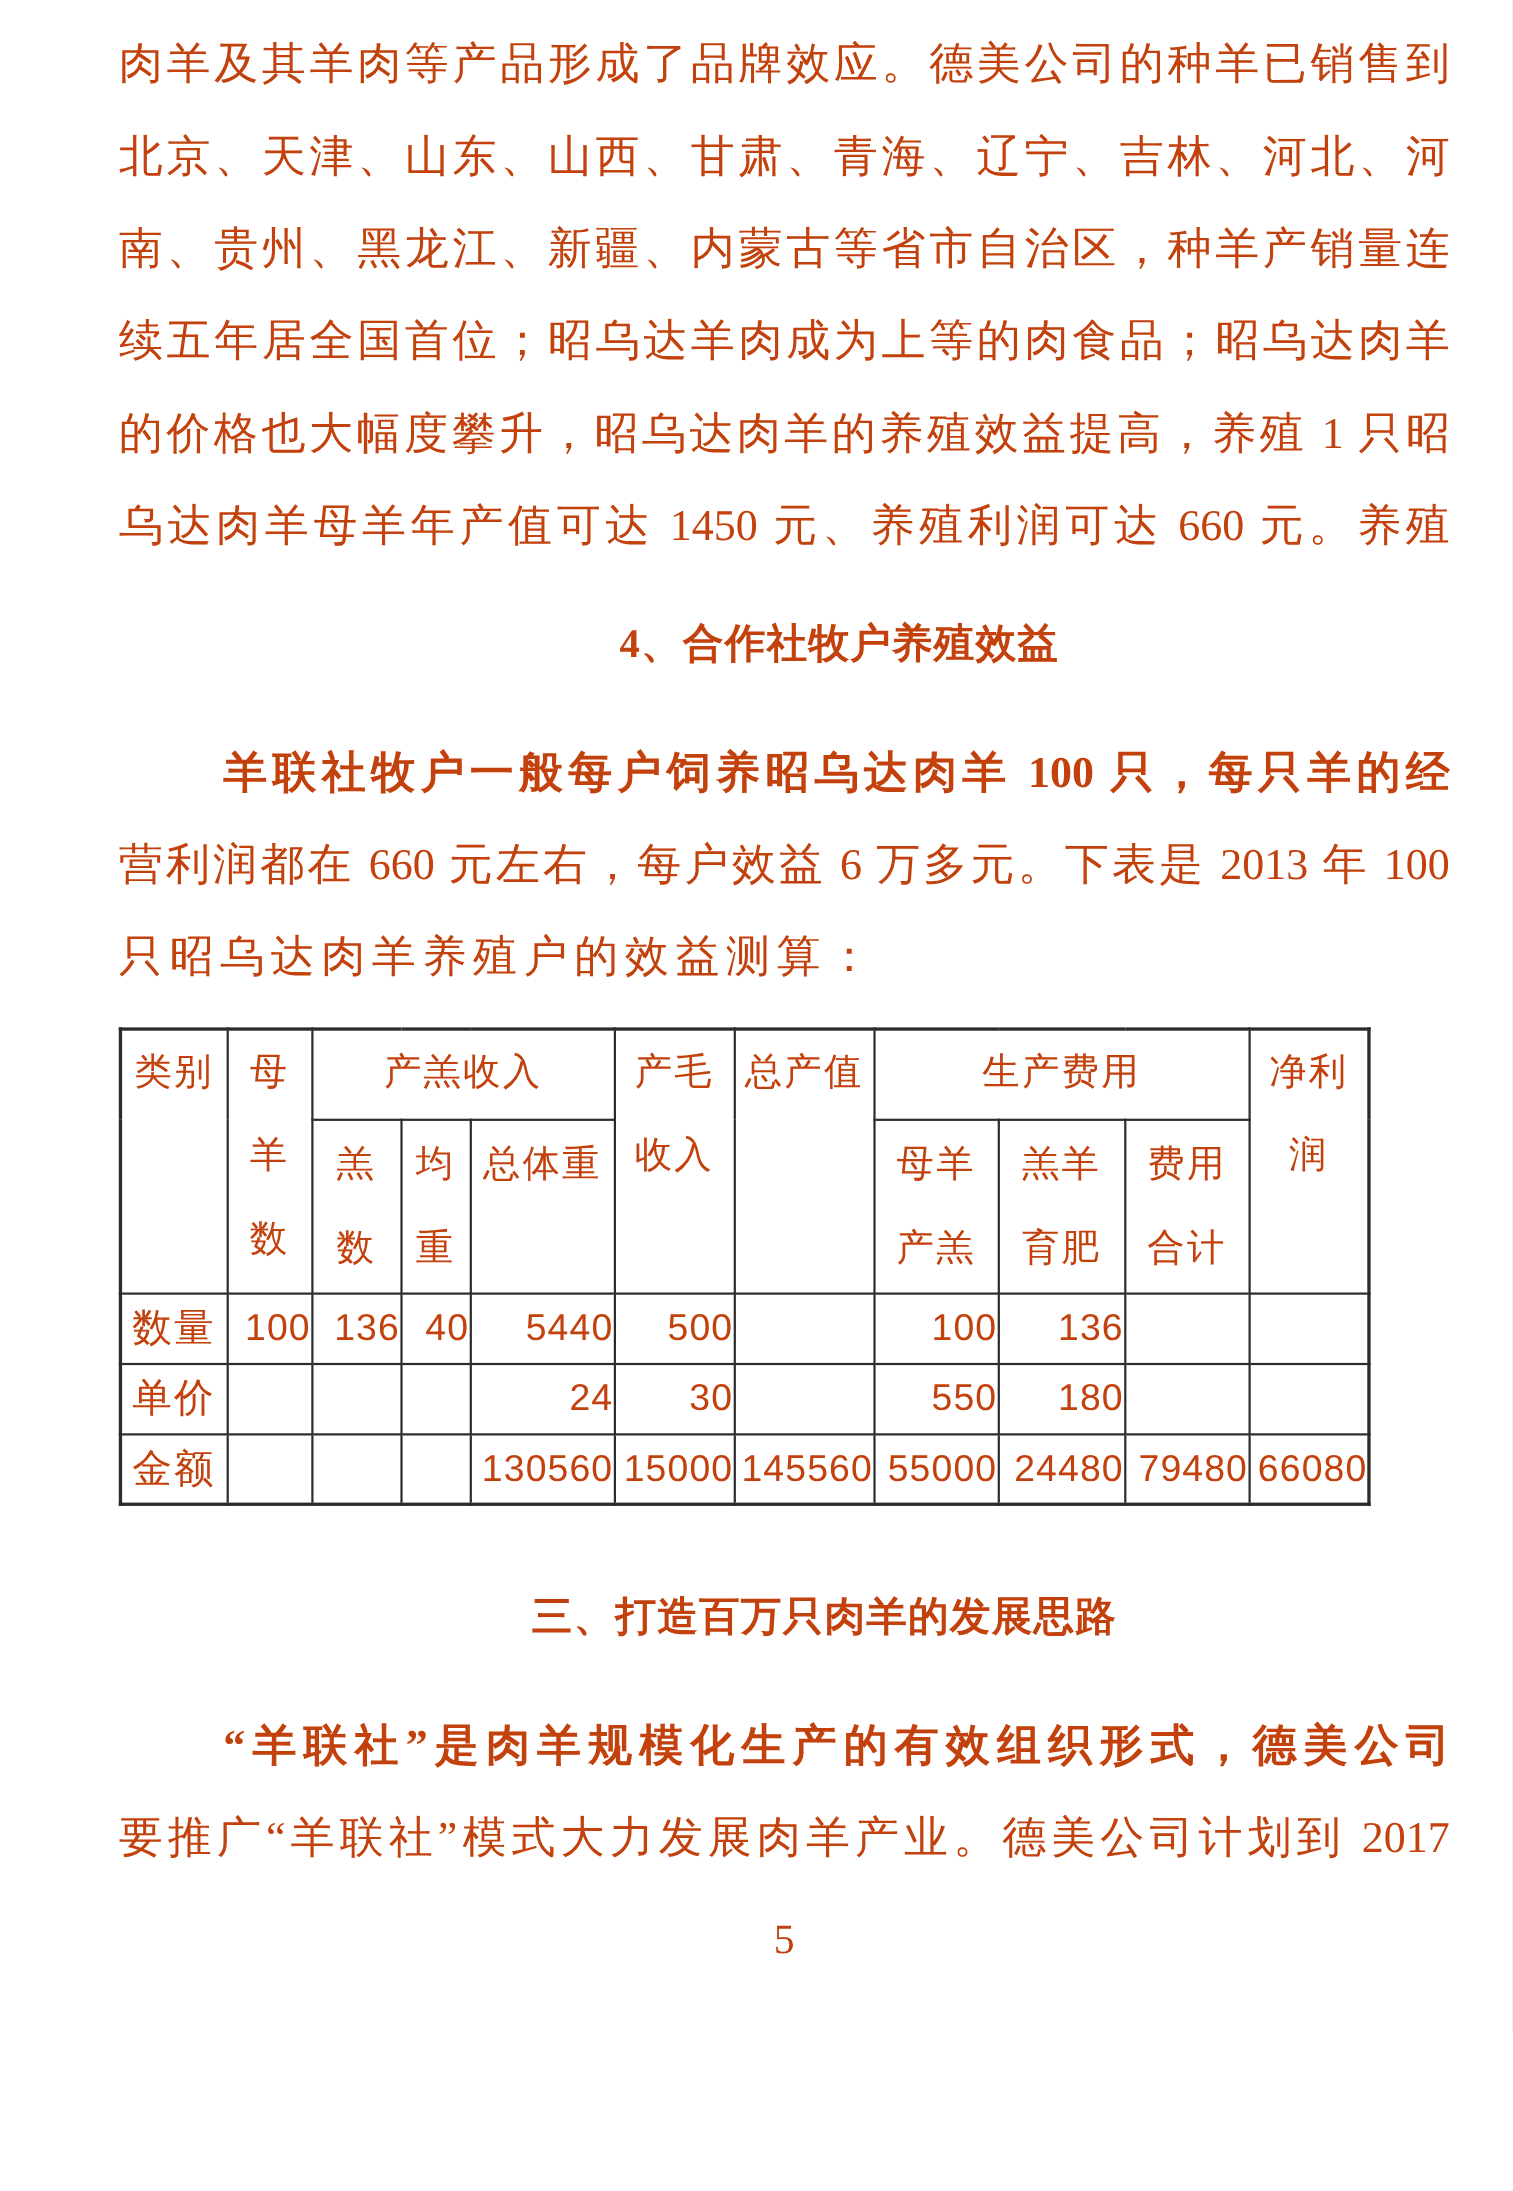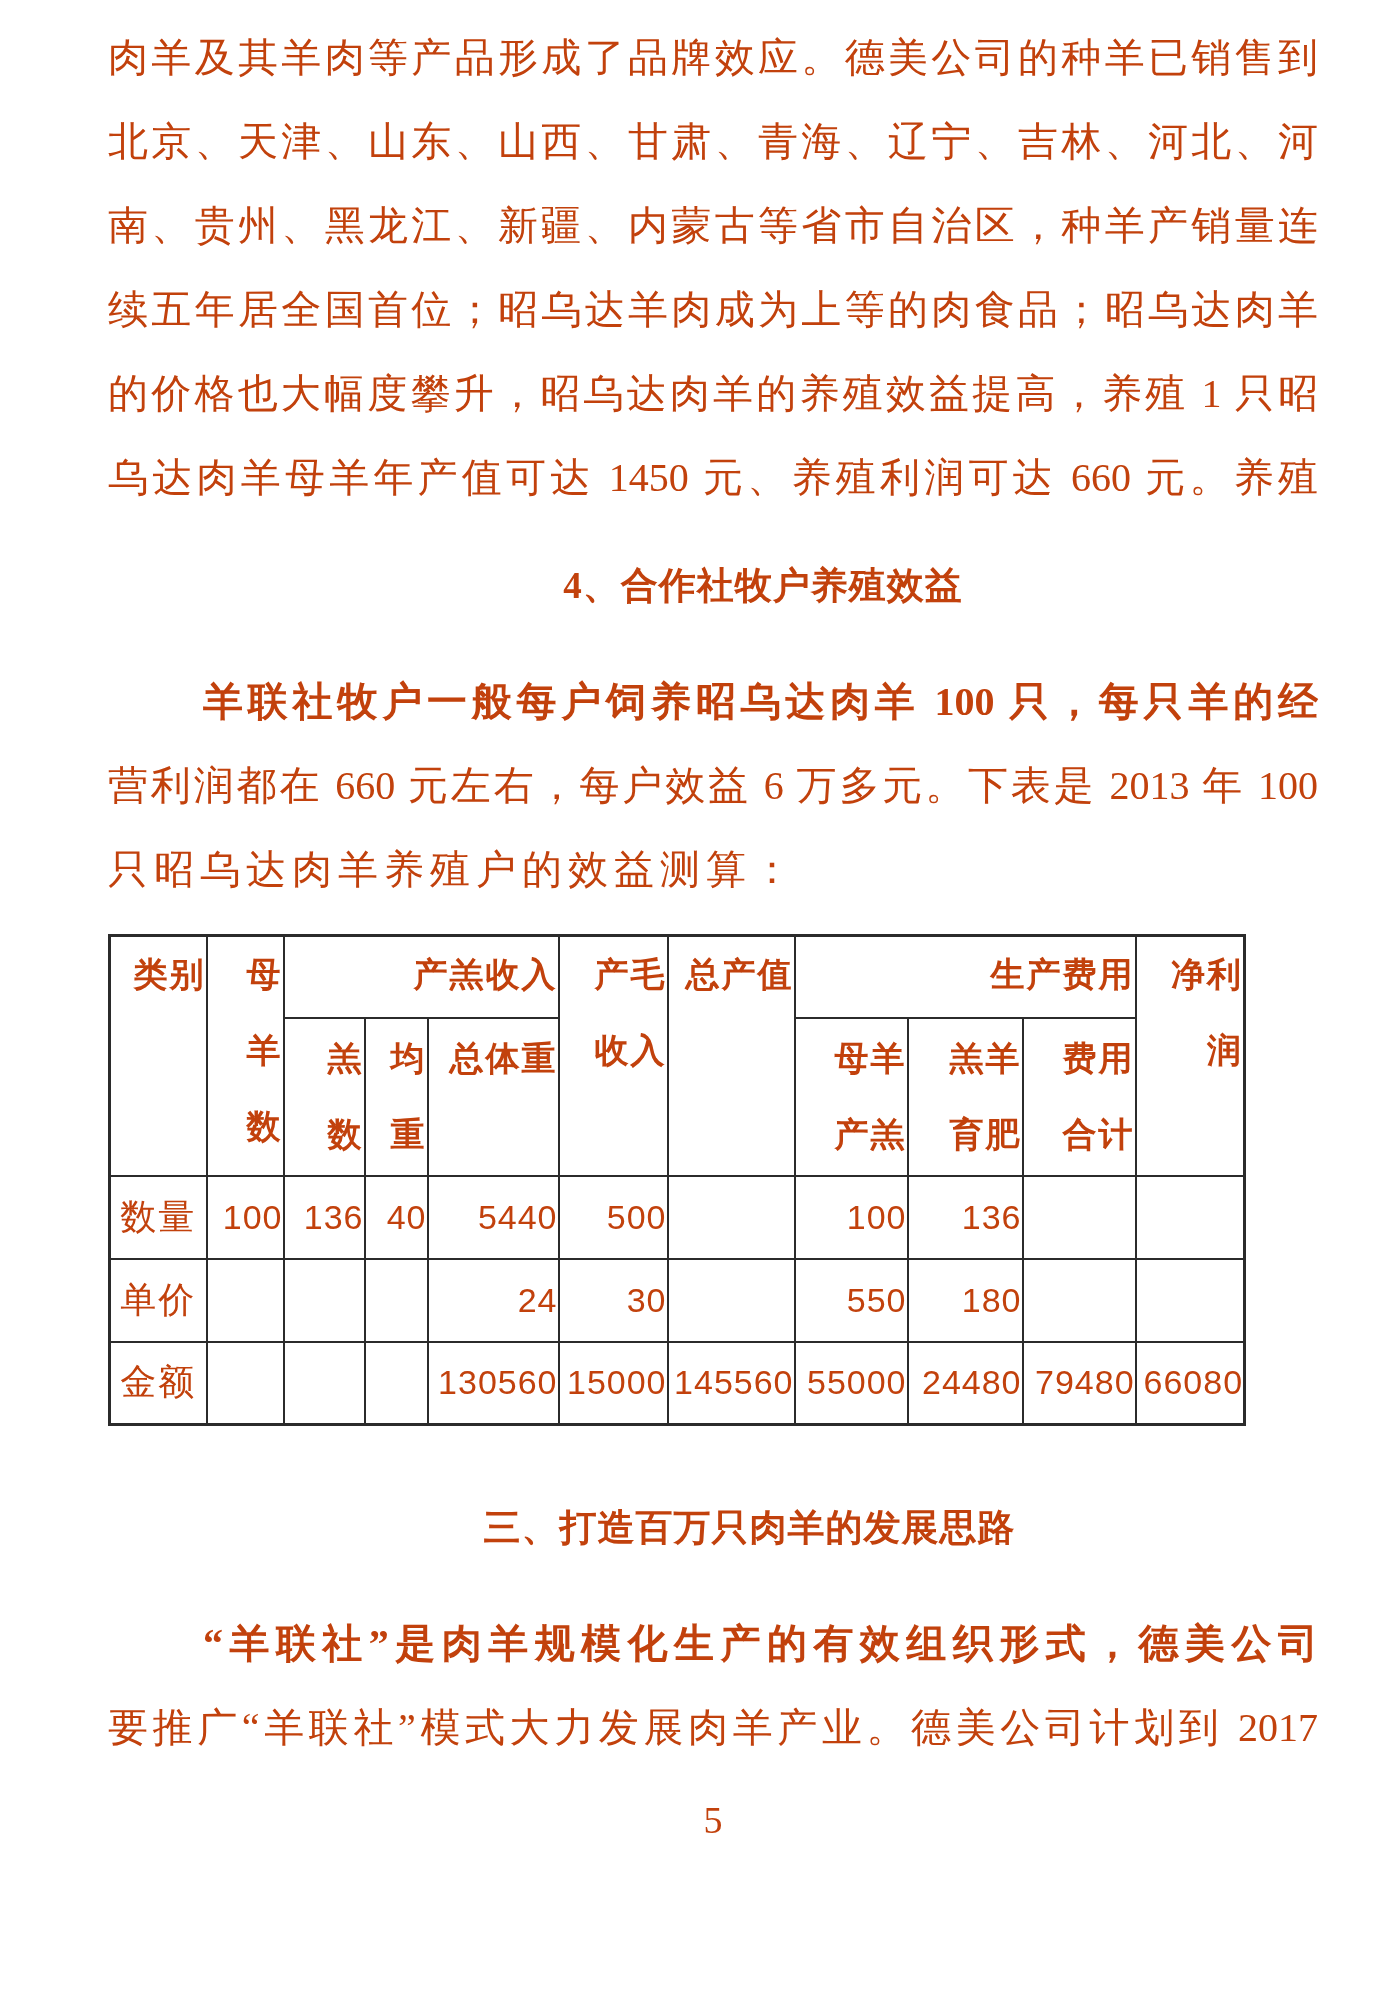--- a/index.html
+++ b/index.html
@@ -43,29 +43,29 @@
     font-size:34px;
   }
   table.benefit td{
     border:2px solid #2b2b2b;
     padding:0;
     overflow:hidden;
   }
   table.benefit{border:3px solid #2b2b2b;}
   tr.h1{height:82px;}
   tr.h2{height:158px;}
-  tr.datarow{height:83px;}
+  tr.datarow{height:64px;}
   td.hc{
     vertical-align:top;
-    text-align:right;
+    text-align:center;
     line-height:76px;
     padding-top:4px;
     white-space:pre-line;
     letter-spacing:2px;
-    font-weight:bold;
+    font-weight:normal;
   }
   tr.h2 td.hc{padding-top:2px;}
   td.dc{
     text-align:right;vertical-align:middle;
     font-family:"Liberation Sans","DejaVu Sans",sans-serif;
     font-size:34px;letter-spacing:1px;
   }
   td.lc{
     text-align:center;vertical-align:middle;
     font-size:36px;letter-spacing:2px;

